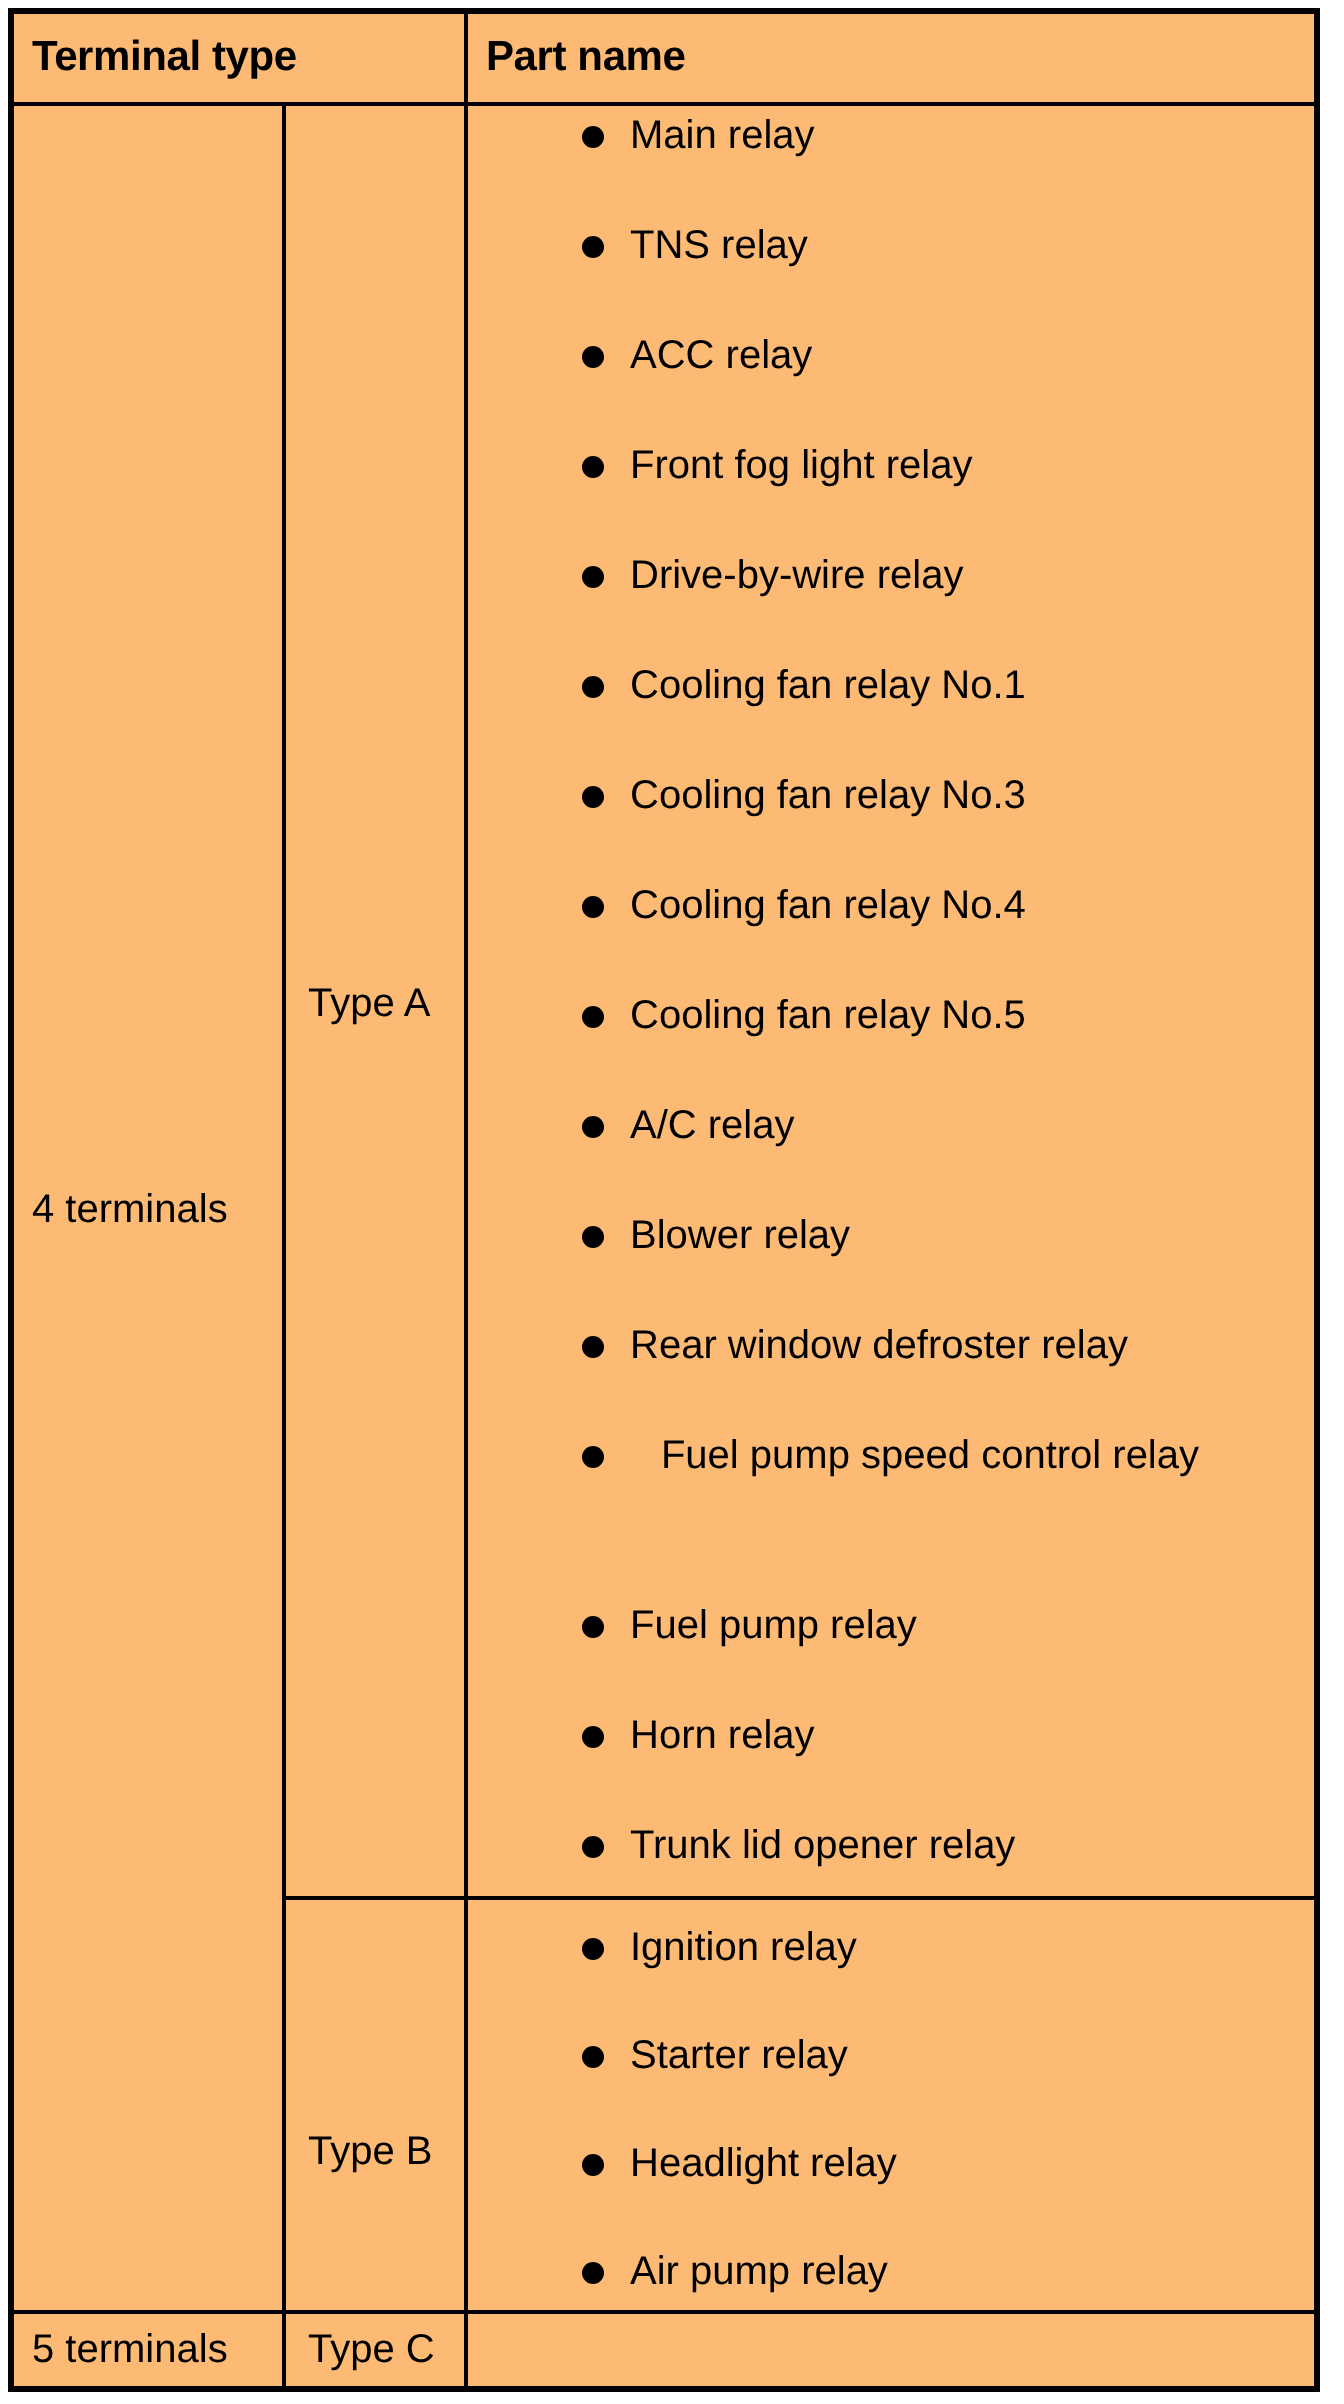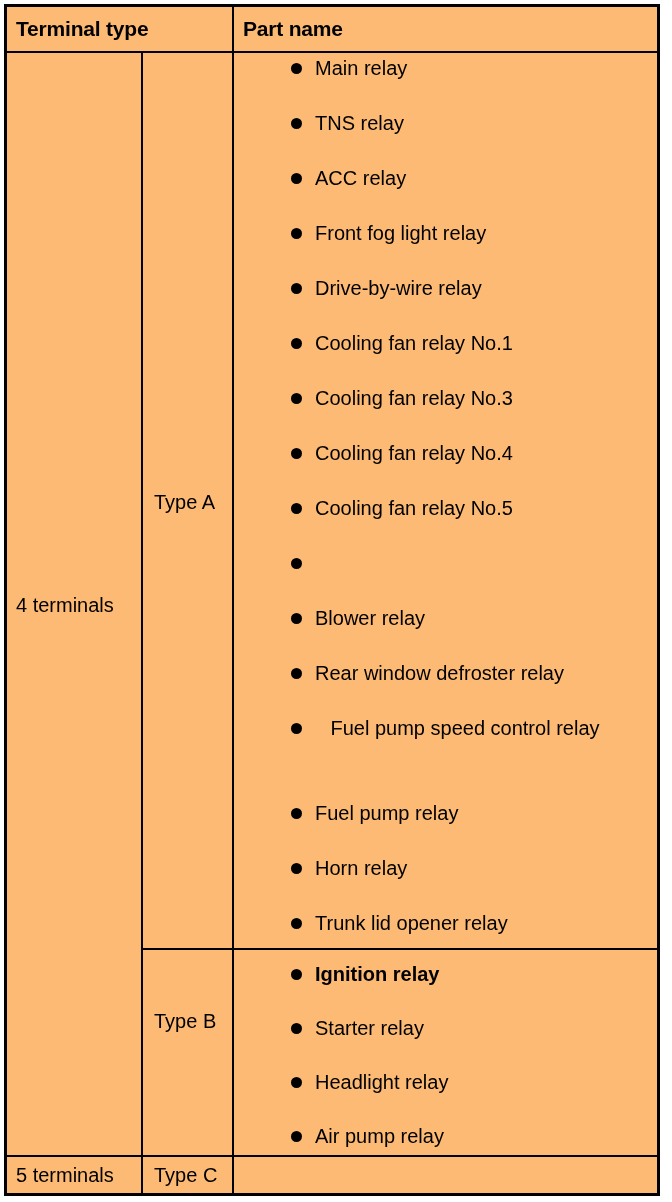--- a/index.html
+++ b/index.html
@@ -198,20 +198,21 @@
         <li class="part-item">
           <span class="bullet"></span>
           <span class="label">Cooling fan relay No.4</span>
         </li>
         <li class="part-item">
           <span class="bullet"></span>
           <span class="label">Cooling fan relay No.5</span>
         </li>
         <li class="part-item">
           <span class="bullet"></span>
+          <span class="label">A/C relay</span>
         </li>
         <li class="part-item">
           <span class="bullet"></span>
           <span class="label">Blower relay</span>
         </li>
         <li class="part-item">
           <span class="bullet"></span>
           <span class="label">Rear window defroster relay</span>
         </li>
         <li class="part-item" style="min-height:85px;">
@@ -228,25 +229,25 @@
         </li>
         <li class="part-item">
           <span class="bullet"></span>
           <span class="label">Trunk lid opener relay</span>
         </li>
       </ul>
     </div>
 
     <div class="hrule" style="left:134px; top:941px; width:516px;"></div>
 
-    <div class="type-cell" style="top:928px; height:172px;">Type B</div>
+    <div class="type-cell" style="top:983px; height:172px;">Type B</div>
 
     <div class="parts-cell" style="top:952px; height:196px;">
       <ul class="part-list">
-        <li class="part-item" style="min-height:54px;font-weight:bold;">
+        <li class="part-item" style="min-height:54px;">
           <span class="bullet"></span>
           <span class="label">Ignition relay</span>
         </li>
         <li class="part-item" style="min-height:54px;">
           <span class="bullet"></span>
           <span class="label">Starter relay</span>
         </li>
         <li class="part-item" style="min-height:54px;">
           <span class="bullet"></span>
           <span class="label">Headlight relay</span>

